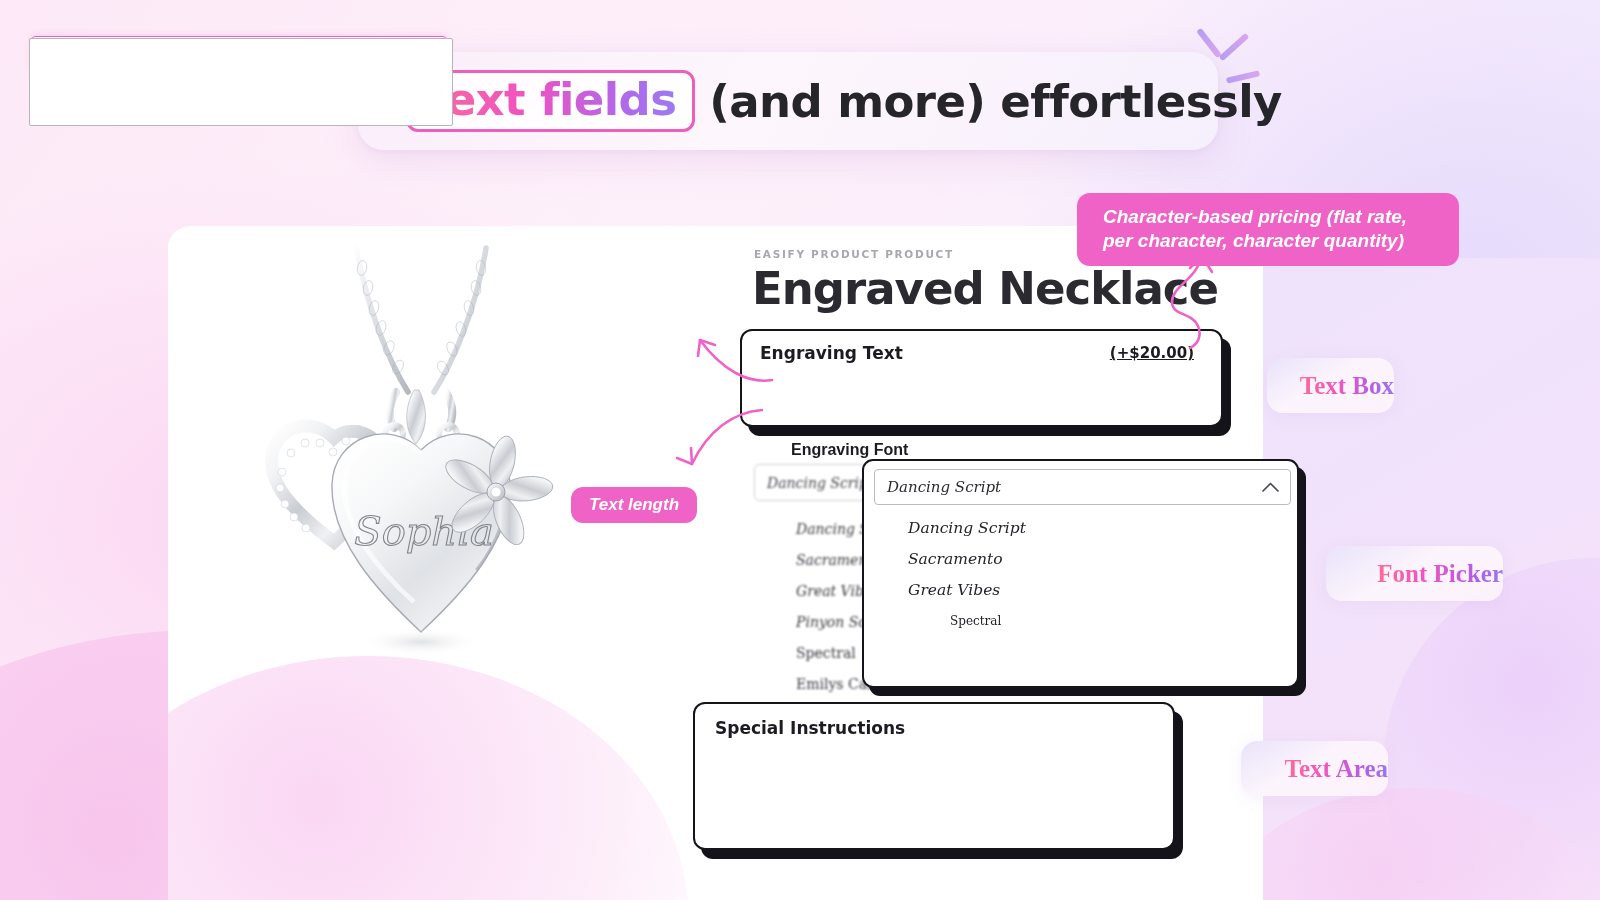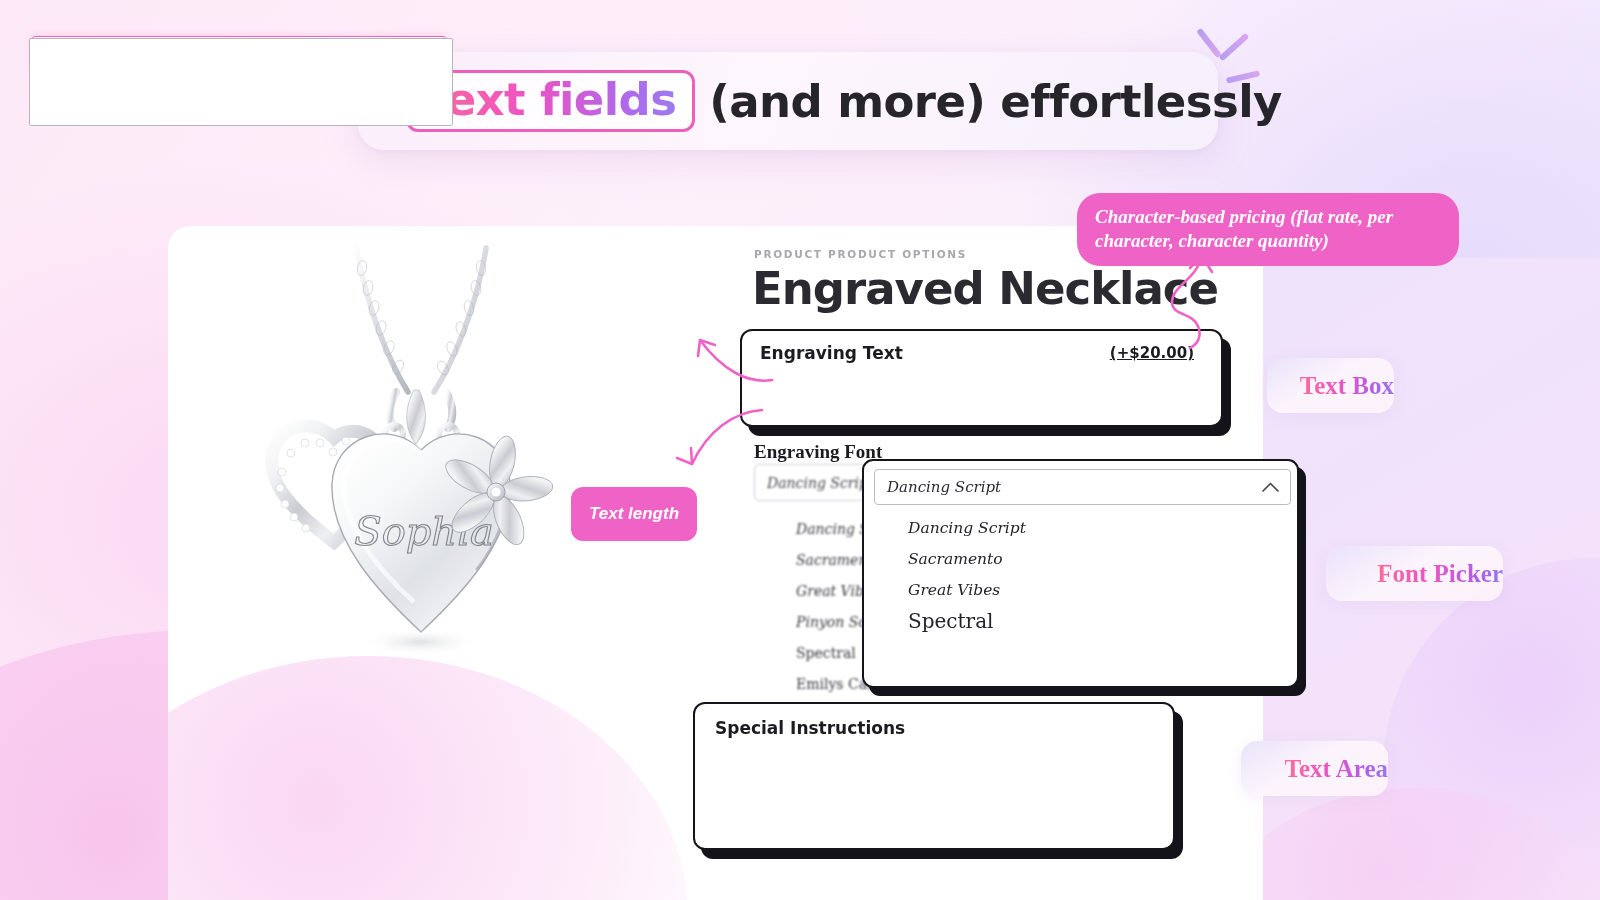--- a/index.html
+++ b/index.html
@@ -162,23 +162,23 @@
   }
   #char-hint {
     position: absolute; left: 32px; top: 76px;
     font-family: "DejaVu Sans", sans-serif;
     font-size: 13.5px; font-style: italic; font-weight: 600;
     color: #1c1b21; text-decoration: underline;
   }
 
   
   #font-section-label {
-    position: absolute; left: 754px; top: 441px;
-    font-family: Liberation Serif, serif;
-    font-size: 19px; font-weight: 600; color: #1c1b21;
+    position: absolute; left: 791px; top: 441px;
+    font-family: Liberation Sans, sans-serif;
+    font-size: 16px; font-weight: 600; color: #1c1b21;
   }
   #bg-select {
     position: absolute; left: 754px; top: 464px; width: 255px; height: 37px;
     border: 1px solid #cfcdd3; border-radius: 5px; background: #fff;
     display: flex; align-items: center; padding-left: 12px;
     font-family: "DejaVu Serif", serif; font-style: italic; font-size: 14px;
     color: #46444b; filter: blur(1.1px);
   }
   #bg-list {
     position: absolute; left: 754px; top: 506px; width: 255px; height: 182px;
@@ -207,21 +207,21 @@
     display: flex; align-items: center; padding: 0 10px 0 12px;
     font-family: "DejaVu Serif", serif; font-style: italic; font-size: 15px; color: #2d2b32;
   }
   #fd-select .chev { margin-left: auto; }
   #fd-options { position: absolute; left: 0; top: 52px; width: 100%; padding-left: 44px; }
   .fd-option {
     height: 31px; line-height: 31px;
     font-family: "DejaVu Serif", serif; font-style: italic;
     font-size: 15.5px; color: #25232a; white-space: nowrap;
   }
-  .fd-option.serif-plain { font-style: normal; font-size: 20px; }
+  .fd-option.serif-plain { font-style: normal; font-size: 12px; margin-left: 42px; }
 
   
   #special-block { left: 693px; top: 702px; width: 482px; height: 148px; padding: 14px 20px 0 20px; }
   #special-textarea {
     position: absolute; left: 29px; top: 38px; width: 424px; height: 88px;
     border: 1.4px solid #b7b5bb; border-radius: 2px; background: #fff;
   }
 
   
   .pink-badge {
@@ -229,24 +229,24 @@
     background: #ef63c6;
     color: #ffffff;
     border-radius: 10px;
     font-family: "Liberation Sans", sans-serif;
     font-style: italic;
     font-weight: 600;
     line-height: 1.28;
     padding: 9px 16px;
   }
   #badge-preview { left: 568px; top: 280px; width: 138px; font-size: 17px; border-radius: 12px; }
-  #badge-length  { left: 571px; top: 487px; font-size: 17px; border-radius: 12px; padding: 16px 18px; }
+  #badge-length  { left: 571px; top: 487px; font-size: 17px; border-radius: 12px; padding: 7px 18px; }
   #badge-pricing {
     left: 1077px; top: 193px; width: 382px; font-size: 19px;
-    border-radius: 23px; padding: 12px 18px; font-family: Liberation Serif, serif;
+    border-radius: 13px; padding: 12px 26px;
   }
 
   
   .grad-pill {
     position: absolute;
     border-radius: 16px;
     display: flex; align-items: center; justify-content: flex-end;
     font-family: Liberation Serif, serif;
     font-weight: 700;
     background: linear-gradient(150deg, rgba(233,226,250,.95) 0%, rgba(252,245,252,.98) 45%, rgba(253,243,251,.92) 100%);
@@ -379,21 +379,21 @@
         <ellipse cx="0" cy="-31" rx="12" ry="26" transform="rotate(228)"></ellipse>
         <ellipse cx="0" cy="-31" rx="12" ry="26" transform="rotate(300)"></ellipse>
       </g>
       <circle cx="0" cy="0" r="9" fill="url(#silver2)" stroke="#9ea3ab" stroke-width="1"></circle>
       <circle cx="0" cy="0" r="5" fill="#ffffff" stroke="#ccd0d6" stroke-width="0.8"></circle>
     </g>
 
     <ellipse cx="183" cy="402" rx="62" ry="14" fill="url(#shadow)"></ellipse>
   </svg>
 
-  <div id="brand-eyebrow">PRODUCT PRODUCT OPTIONS</div>
+  <div id="brand-eyebrow">EASIFY PRODUCT PRODUCT</div>
   <h1 id="product-title">Engraved Necklace</h1>
 
   <div id="font-section-label">Engraving Font</div>
   <div id="bg-select">Dancing Script</div>
   <div id="bg-list">
     <div>Dancing Script</div>
     <div>Sacramento</div>
     <div>Great Vibes</div>
     <div>Pinyon Script</div>
     <div class="plain">Spectral</div>

